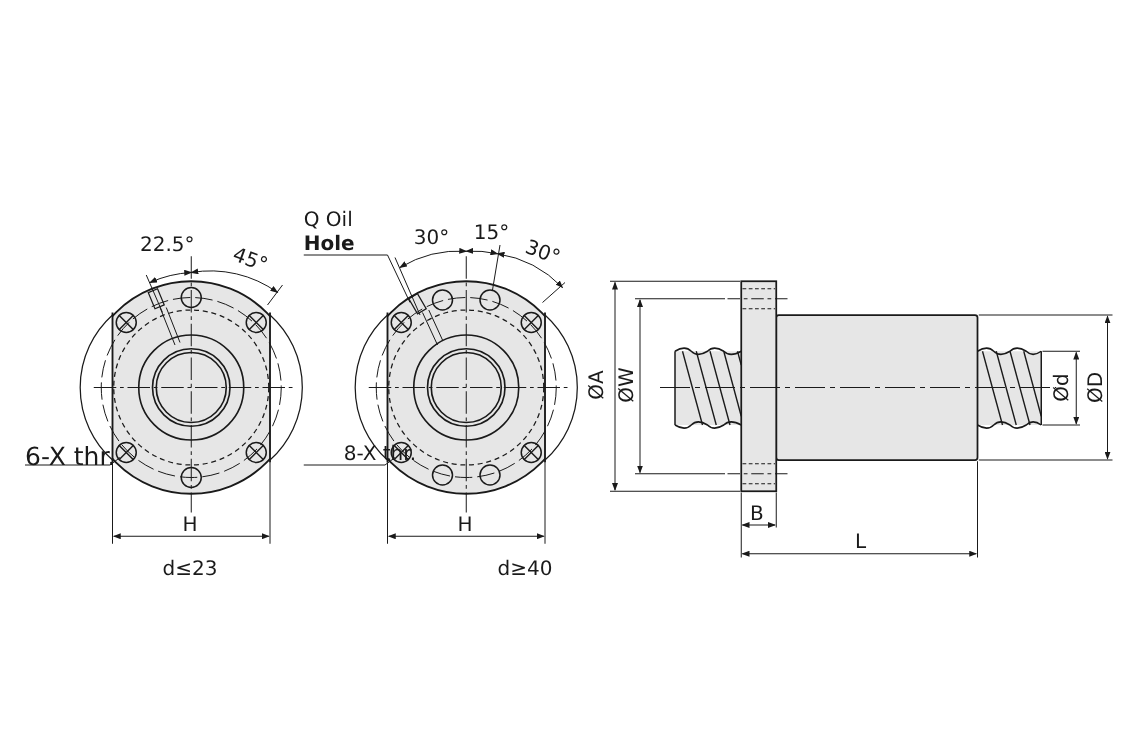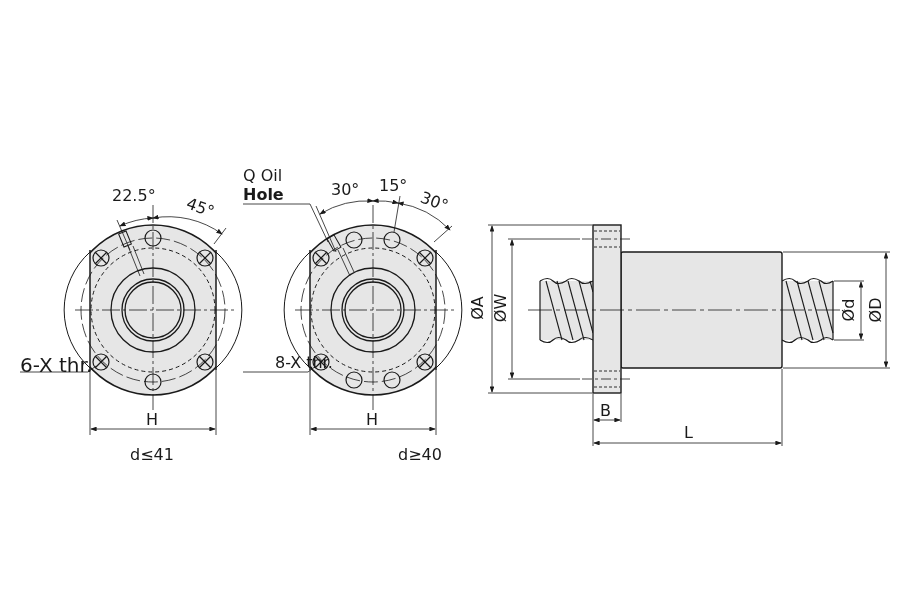--- a/index.html
+++ b/index.html
@@ -188,21 +188,21 @@
     <line x1="782" y1="369" x2="782" y2="446" stroke-width="0.8"></line>
     <line x1="594" y1="420" x2="620" y2="420" stroke-width="0.8" marker-start="url(#arrS)" marker-end="url(#arr)"></line>
     <line x1="594" y1="443" x2="781" y2="443" stroke-width="0.8" marker-start="url(#arrS)" marker-end="url(#arr)"></line>
   </g>
 </svg>
 
 <div class="lbl" style="left:112px;top:188px;font-size:16px;">22.5°</div>
 <div class="lbl" style="left:186px;top:200px;font-size:16px;transform:rotate(20deg);">45°</div>
 <div class="lbl" style="left:20px;top:355px;font-size:20px;">6-X thr.</div>
 <div class="lbl" style="left:146px;top:412px;font-size:16px;">H</div>
-<div class="lbl" style="left:130px;top:447px;font-size:16px;">d≤41</div>
+<div class="lbl" style="left:130px;top:447px;font-size:16px;">d≤23</div>
 
 <div class="lbl" style="left:243px;top:168px;font-size:16px;text-align:center;">Q Oil</div>
 <div class="lbl" style="left:243px;top:187px;font-size:16px;font-weight:bold;">Hole</div>
 <div class="lbl" style="left:331px;top:182px;font-size:16px;">30°</div>
 <div class="lbl" style="left:379px;top:178px;font-size:16px;">15°</div>
 <div class="lbl" style="left:420px;top:194px;font-size:16px;transform:rotate(20deg);">30°</div>
 <div class="lbl" style="left:243px;top:355px;font-size:16px;margin-left:32px;">8-X thr.</div>
 <div class="lbl" style="left:366px;top:412px;font-size:16px;">H</div>
 <div class="lbl" style="left:350px;top:447px;font-size:16px;margin-left:48px;">d≥40</div>
 

